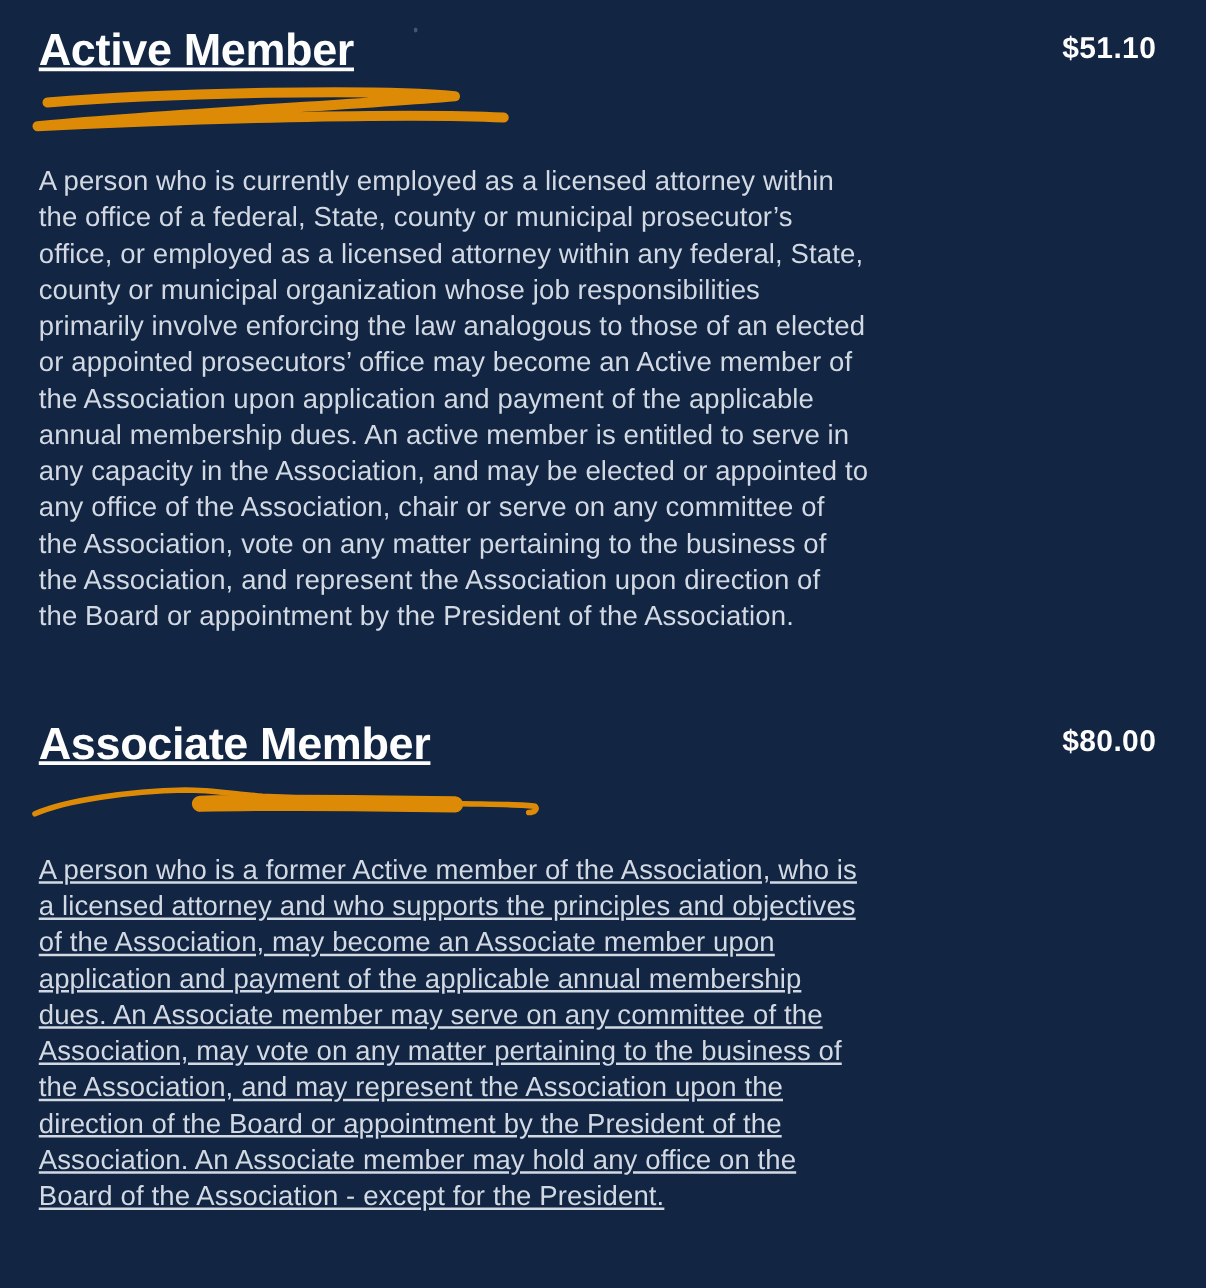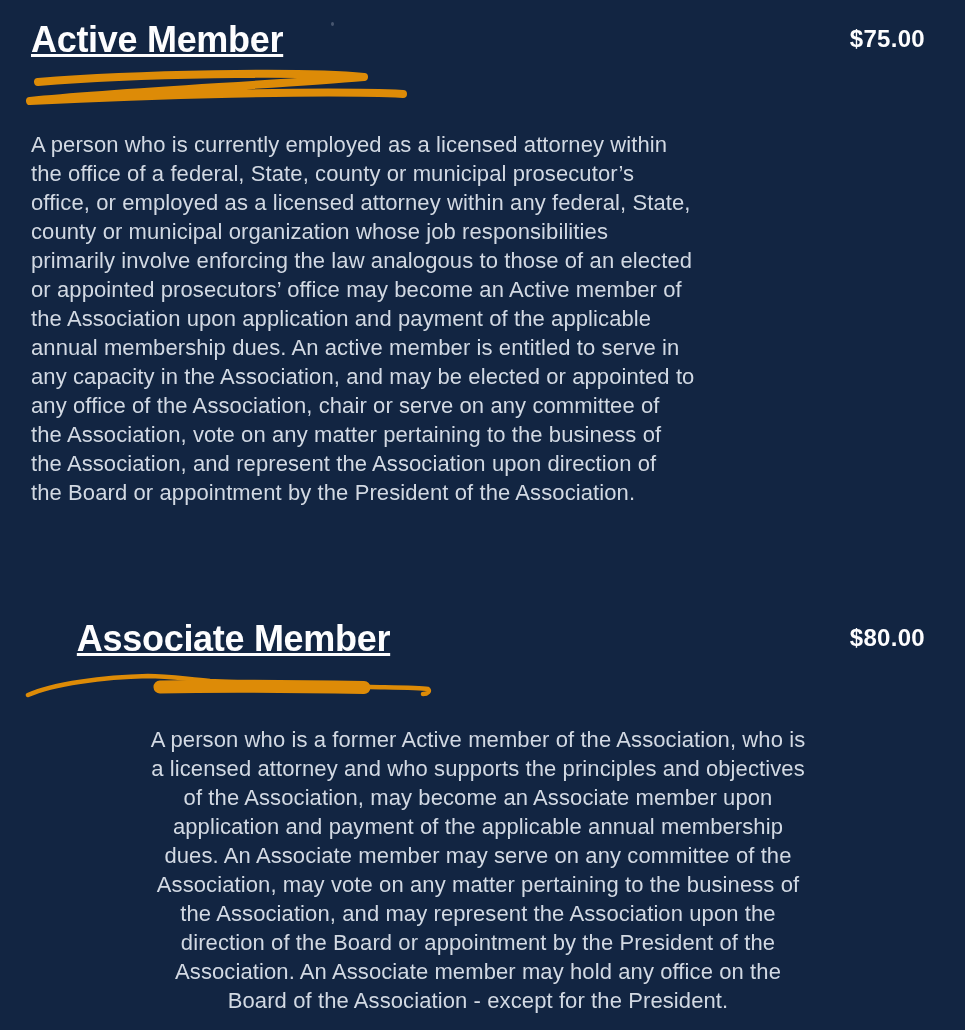--- a/index.html
+++ b/index.html
@@ -17,21 +17,21 @@
     font-family: "Liberation Sans", sans-serif;
     overflow: hidden;
   }
   .page {
     position: relative;
     width: 965px;
     height: 1030px;
     padding: 20px 40px 0 31px;
   }
   .membership { position: relative; }
-  .membership.second { margin-top: 112px; text-align: center; }
+  .membership.second { margin-top: 68px; }
   .head {
     display: flex;
     justify-content: space-between;
     align-items: flex-start;
   }
   h2 {
     margin: 0;
     font-size: 36px;
     line-height: 40px;
     font-weight: 700;
@@ -54,21 +54,21 @@
   .scribble.s2 { margin: 12px 0 0 -23px; }
   .desc {
     margin: 20px 0 0 0;
     max-width: 894px;
     font-size: 22px;
     line-height: 29px;
     letter-spacing: 0.1px;
     color: var(--body-text-color);
     white-space: pre-line;
   }
-  .membership.second .desc { margin-top: 18px; }
+  .membership.second .desc { margin-top: 18px; text-decoration: underline; }
   .speck {
     position: absolute;
     left: 331px;
     top: 22px;
     width: 3px;
     height: 4px;
     border-radius: 50%;
     background: #8a93a8;
     opacity: 0.45;
   }
@@ -79,21 +79,21 @@
 <div class="page">
 
   <section class="membership">
     <div class="head">
       <div class="title-block">
         <h2>Active Member</h2>
         <svg class="scribble s1" width="385" height="42" viewBox="0 0 385 42" aria-hidden="true">
           <path d="M14 14 C110 6, 280 3, 340 9 C245 17, 95 24, 6 33 C125 27, 300 22, 379 26" fill="none" stroke-width="8" stroke-linecap="round" stroke-linejoin="round"></path>
         </svg>
       </div>
-      <div class="price">$75.00</div>
+      <div class="price">$51.10</div>
     </div>
     <p class="desc">A person who is currently employed as a licensed attorney within
 the office of a federal, State, county or municipal prosecutor’s
 office, or employed as a licensed attorney within any federal, State,
 county or municipal organization whose job responsibilities
 primarily involve enforcing the law analogous to those of an elected
 or appointed prosecutors’ office may become an Active member of
 the Association upon application and payment of the applicable
 annual membership dues. An active member is entitled to serve in
 any capacity in the Association, and may be elected or appointed to

